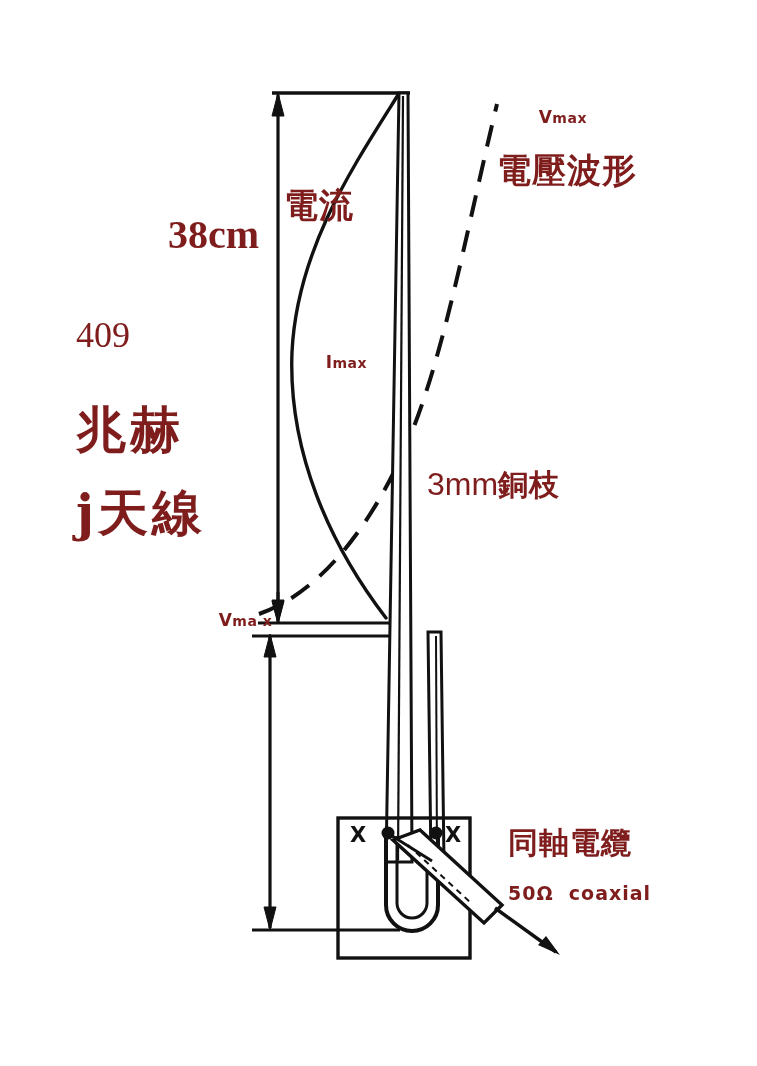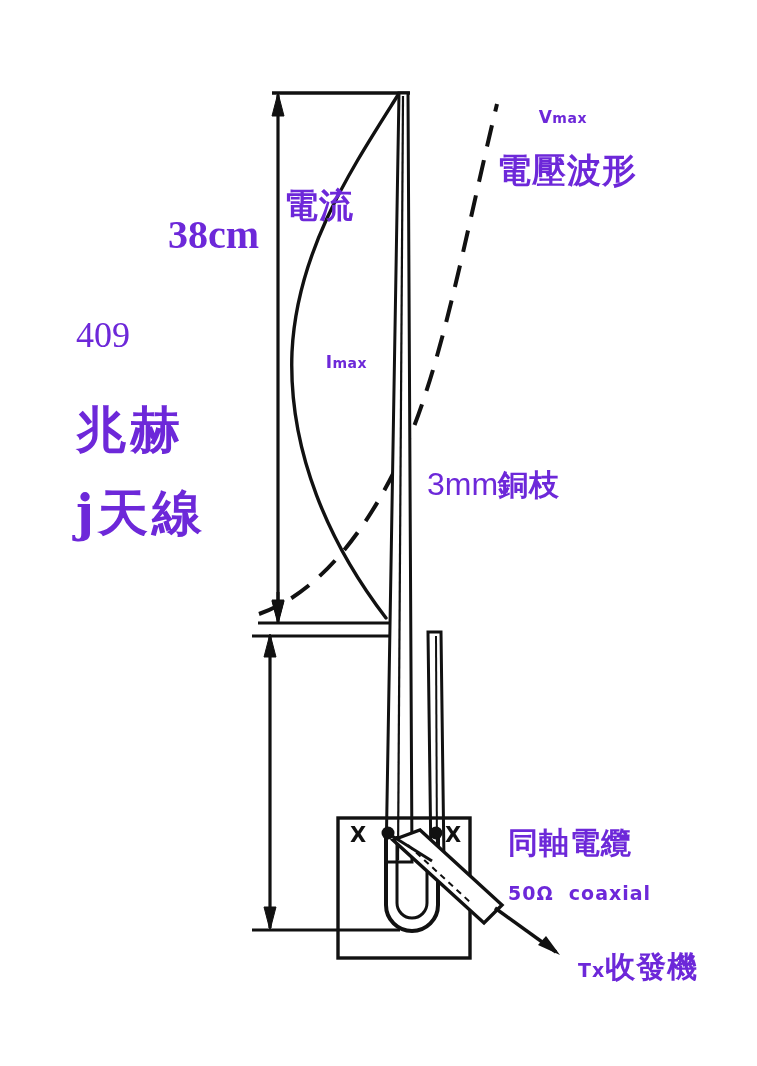--- a/index.html
+++ b/index.html
@@ -25,21 +25,21 @@
   #diagram-svg {
     position: absolute;
     left: 0; top: 0;
     width: 757px;
     height: 1066px;
   }
   .label {
     position: absolute;
     white-space: pre;
     line-height: 1;
-    color: #6d28d9;
+    color: #7f1d1d;
   }
   
   .dim-text {
     font-family: "Liberation Serif", serif;
     font-size: 40px;
     letter-spacing: 0px;
     font-weight: bold;
   }
   .title-num {
     font-family: "Liberation Serif", serif;
@@ -196,29 +196,29 @@
   <div class="label tag" style="left:300px; top:337px;">
     <span>I</span><span class="sub">max</span>
   </div>
 
   <div class="label tag" style="left:513px; top:92px;">
     <span>V</span><span class="sub">max</span>
   </div>
 
   <div class="label cjk-mid" style="left:497px; top:153px;">電壓波形</div>
 
+  <div class="label tag" style="left:193px; top:595px;">
+    <span>V</span><span class="sub">ma x</span>
+  </div>
 
   <div class="label" style="left:411px; top:452px;">
     <span class="mixed-mid">3mm</span><span class="cjk-small">銅枝</span>
   </div>
 
   <div class="label cjk-small" style="left:508px; top:828px;">同軸電纜</div>
 
   <div class="label tag-lg" style="left:508px; top:884px;">50Ω  coaxial</div>
 
-  <div class="label" style="left:562px; top:936px;">
-    <span class="tag-lg">Tx</span><span class="cjk-small">收發機</span>
-  </div>
 
   <div class="xmark" style="left:350px; top:823px;">X</div>
   <div class="xmark" style="left:445px; top:823px;">X</div>
 
 </div>
 
 </body></html>

